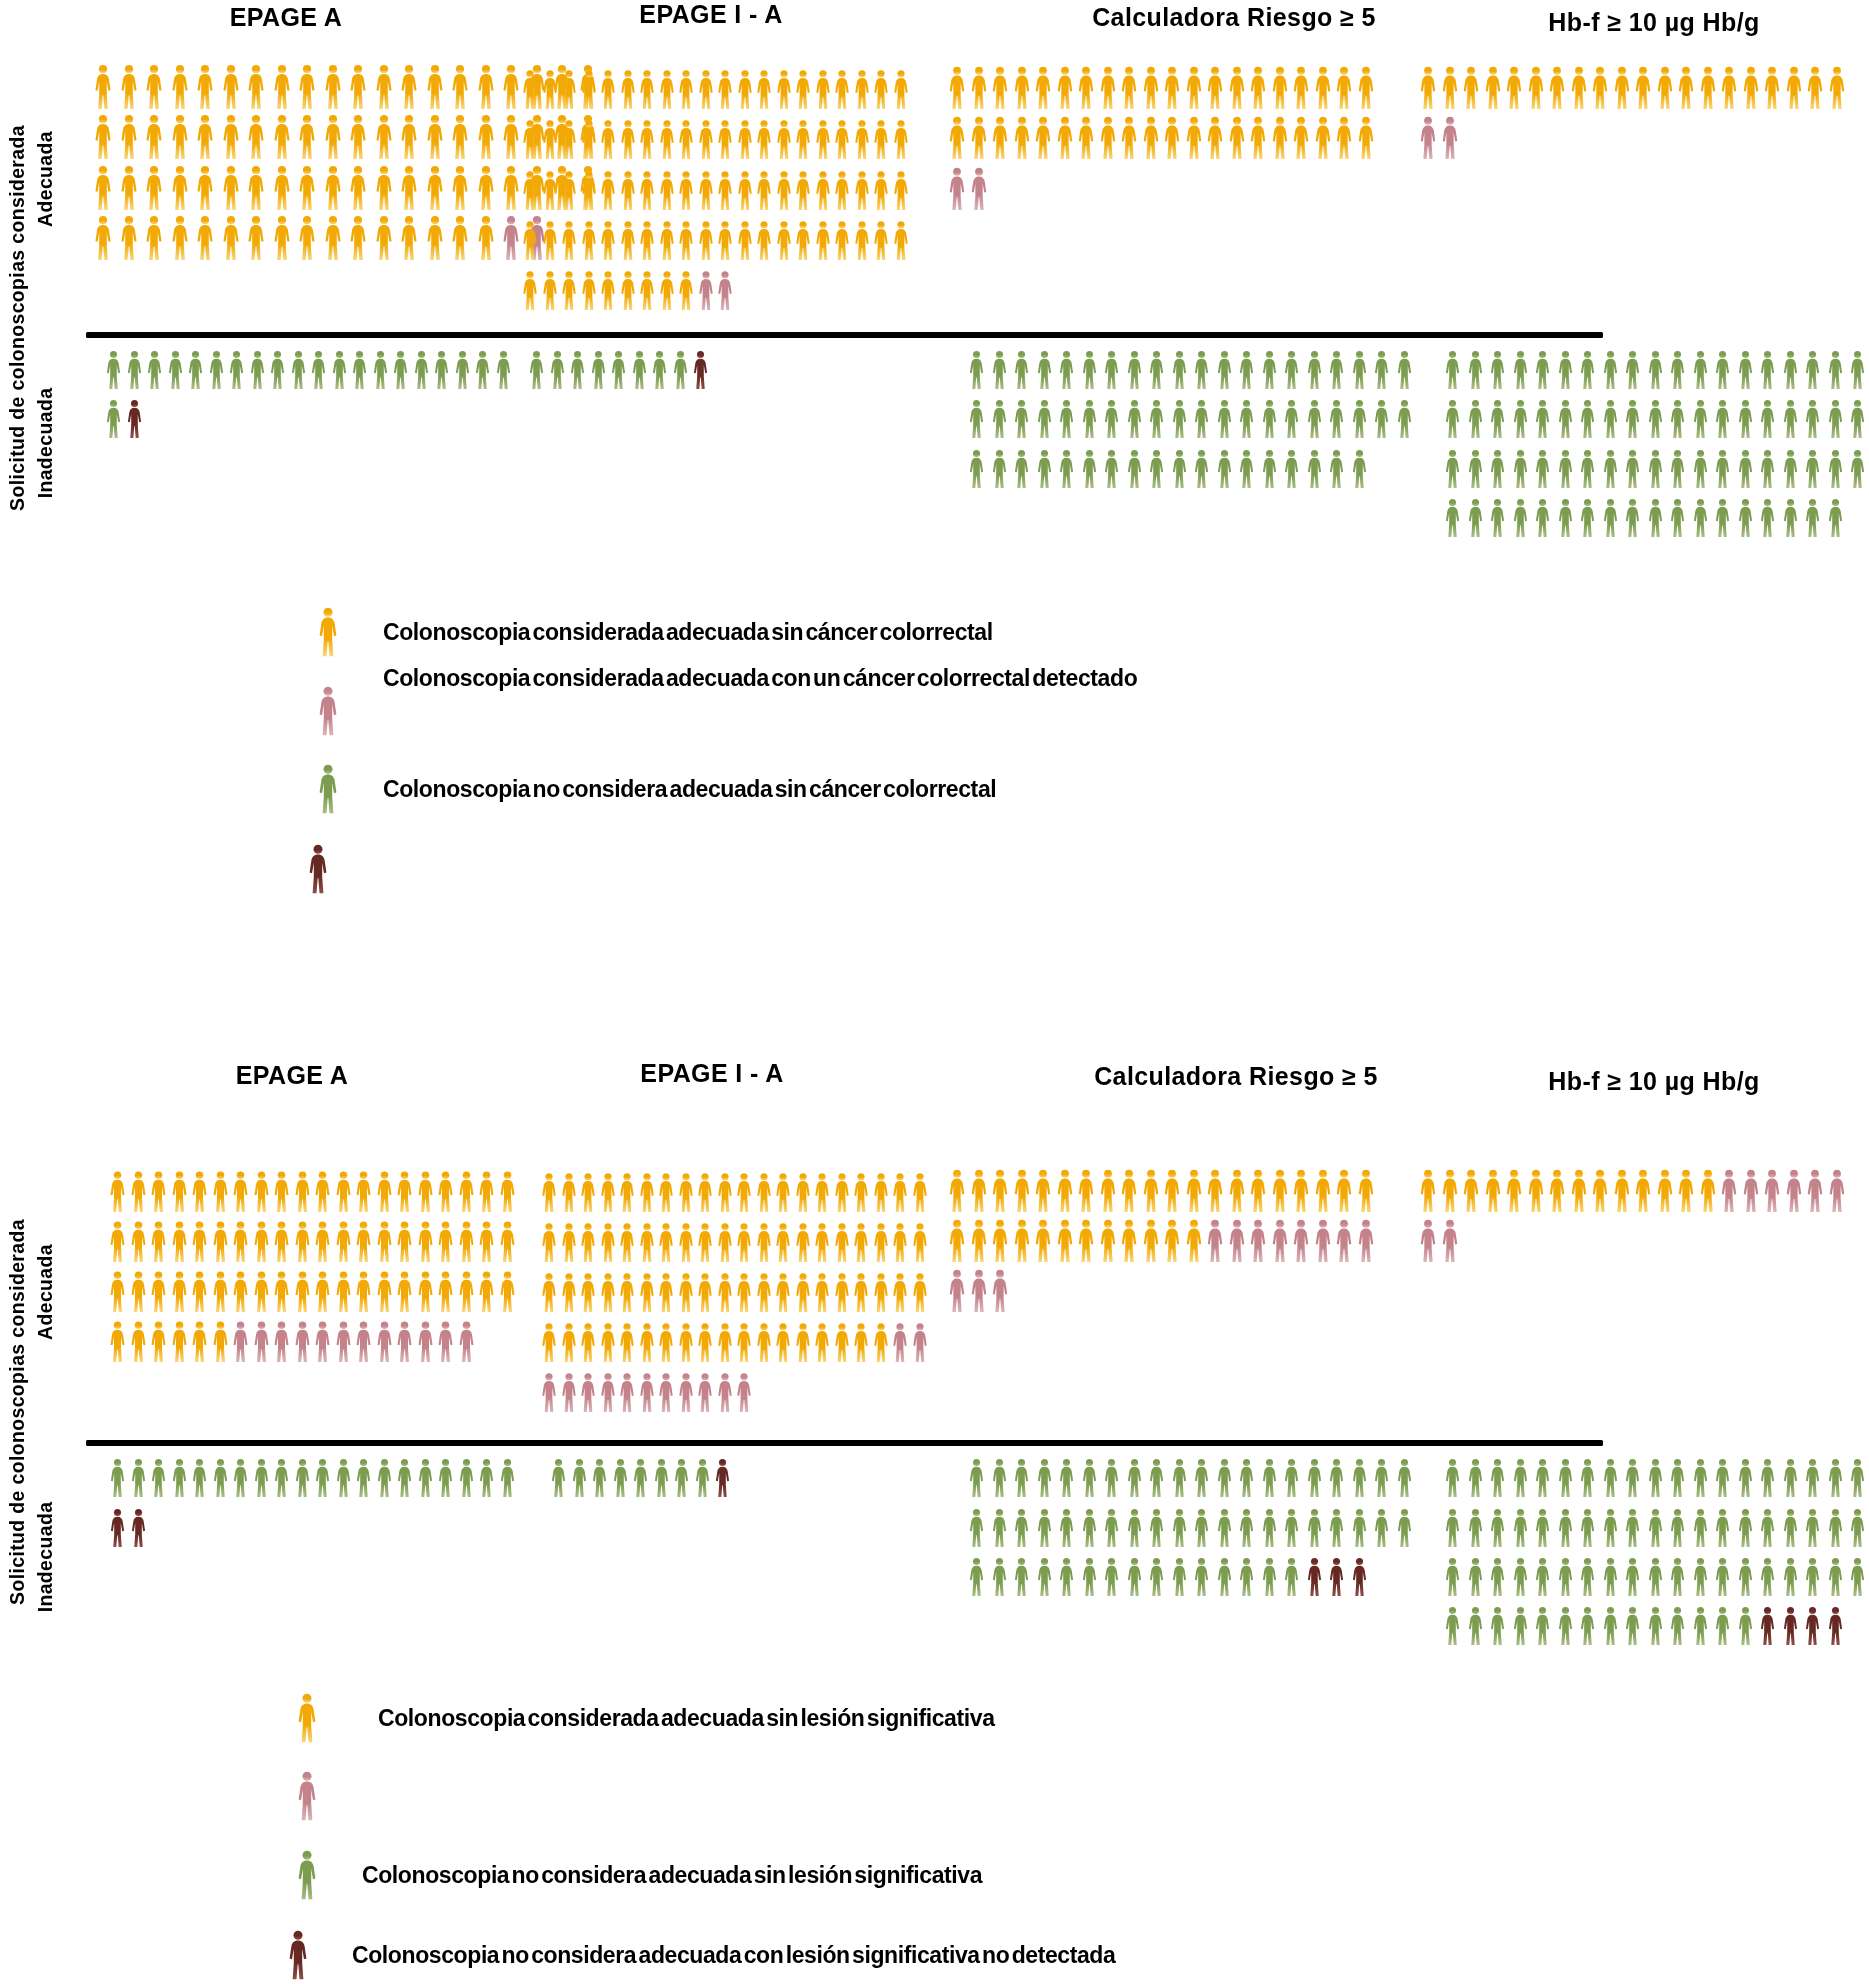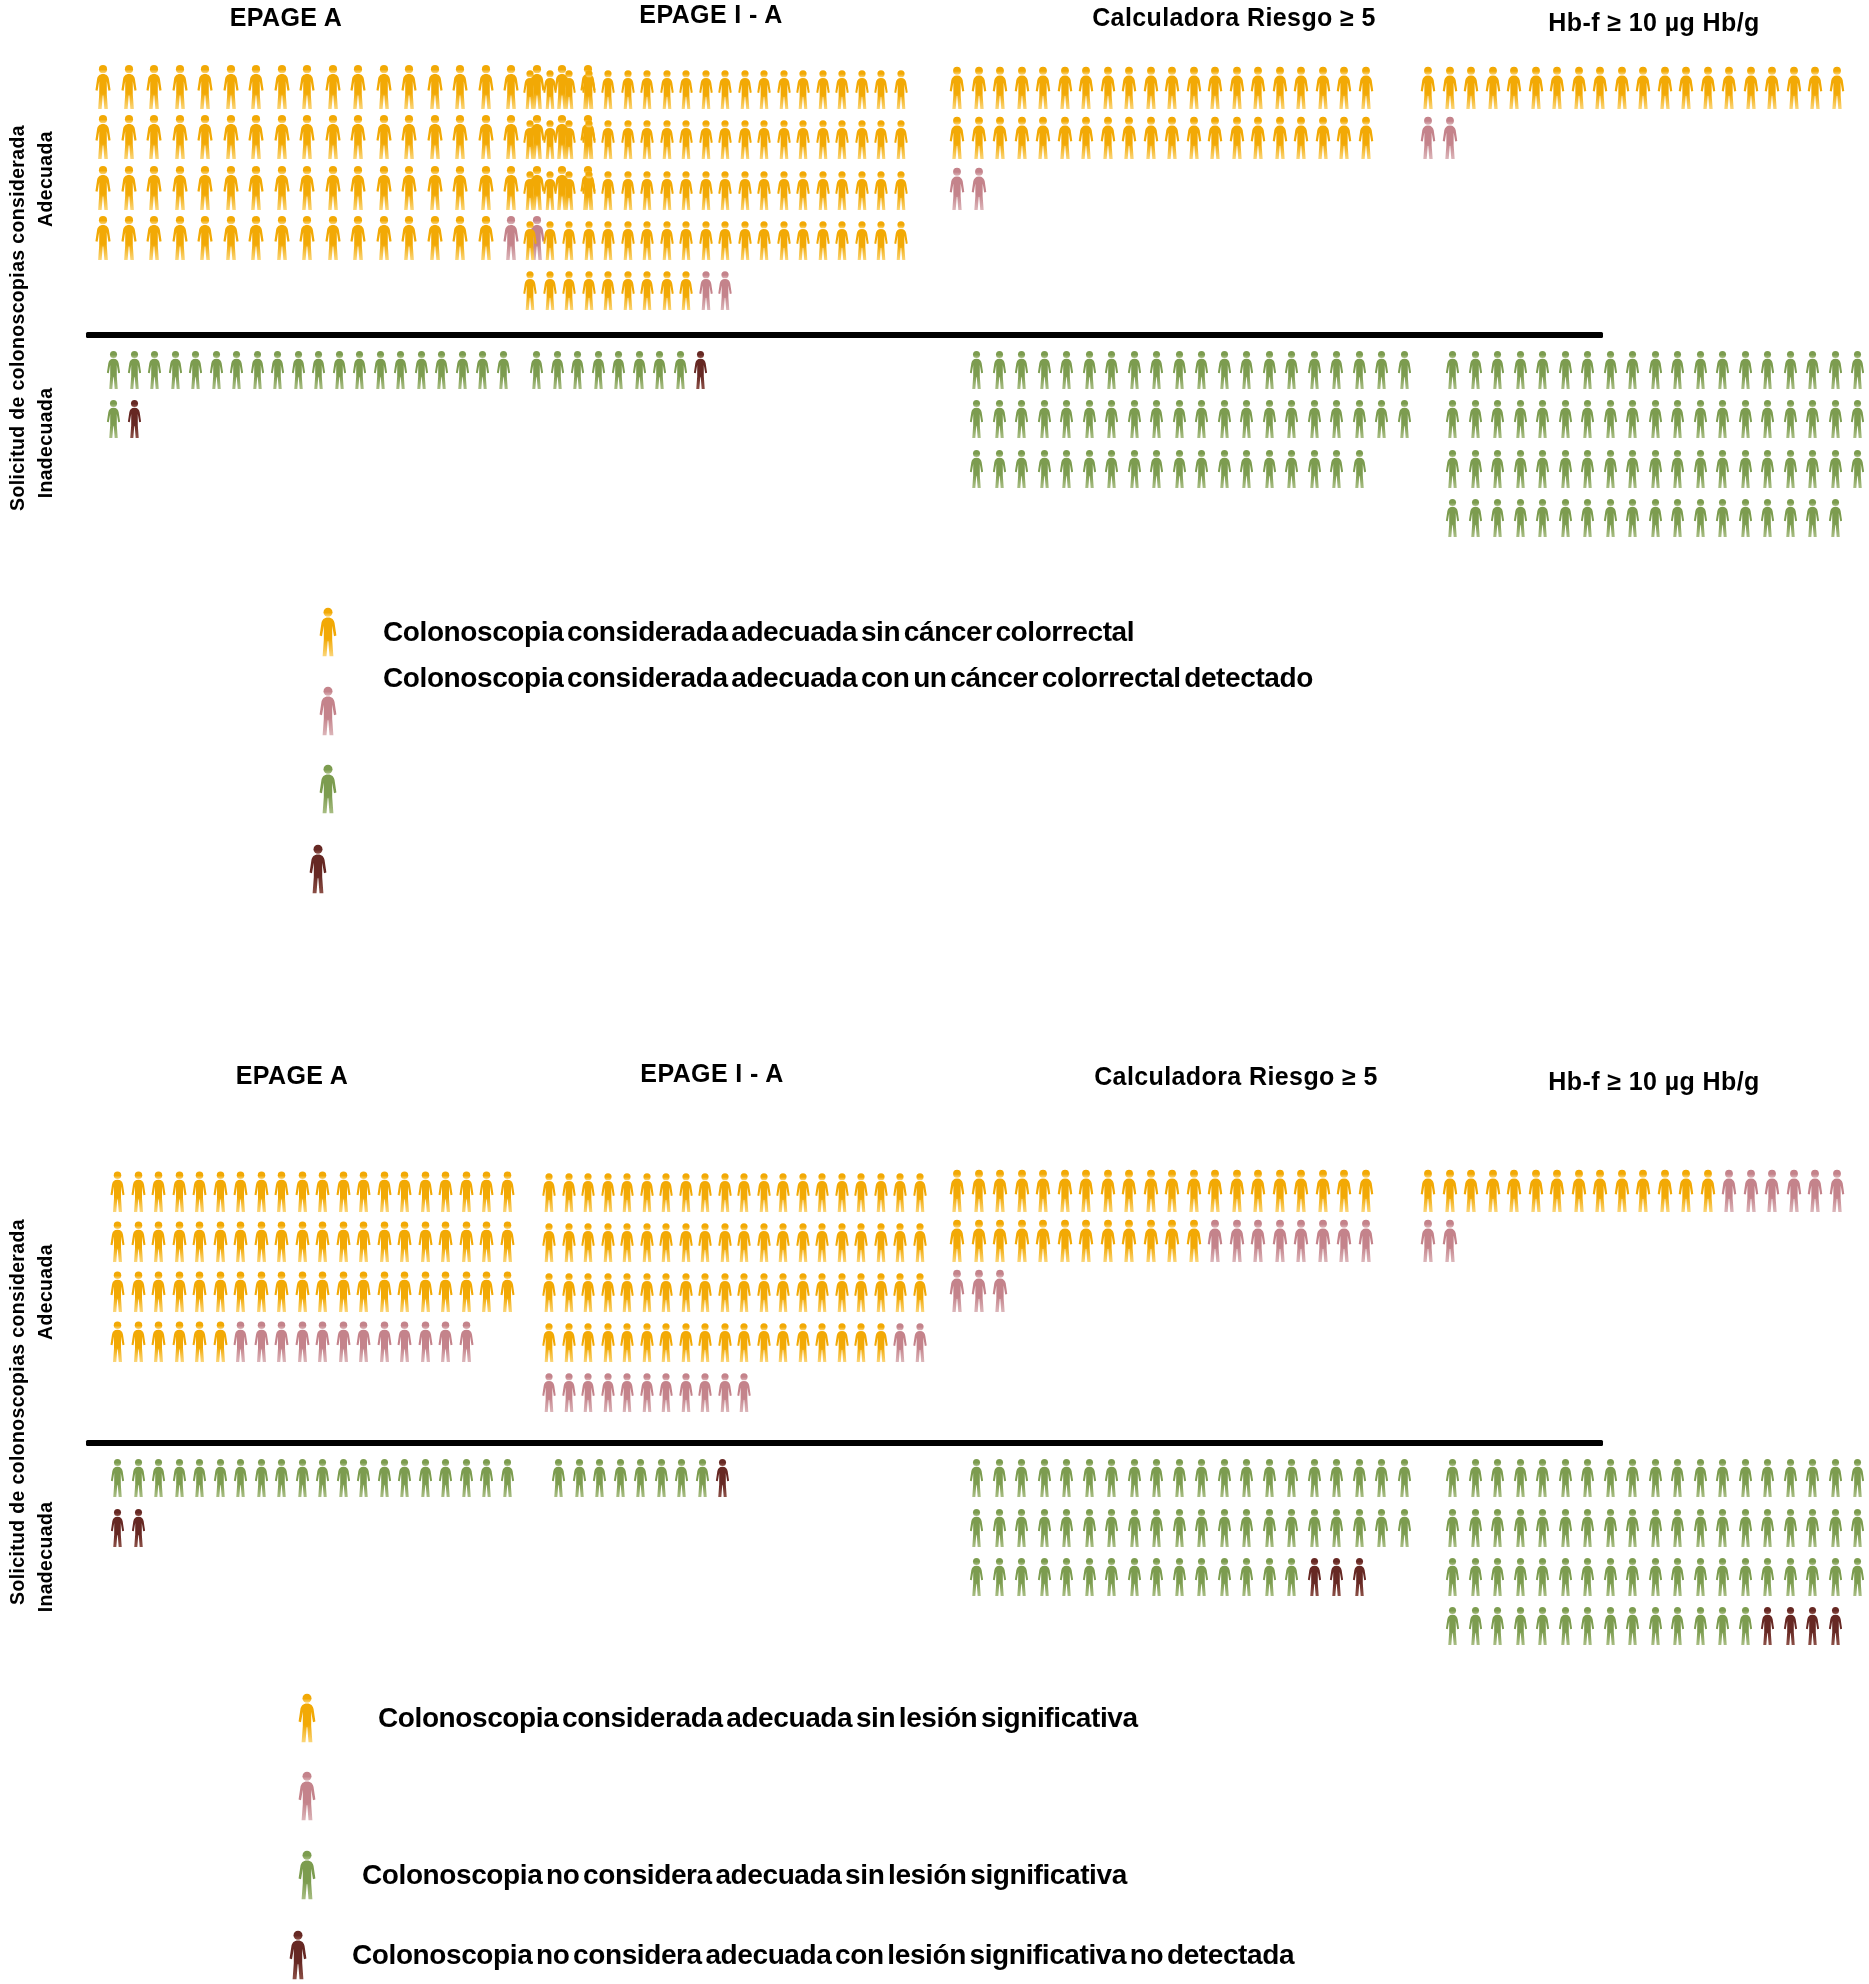--- a/index.html
+++ b/index.html
@@ -5,21 +5,21 @@
   html,body{margin:0;padding:0;background:#ffffff;}
   body{width:1870px;height:1985px;font-family:"Liberation Sans",sans-serif;font-weight:bold;color:#000;}
   .canvas{position:relative;width:1870px;height:1985px;overflow:hidden;background:#fff;}
   .col-title{position:absolute;transform:translateX(-50%);font-size:25px;white-space:nowrap;letter-spacing:0.4px;}
   .v-label{position:absolute;transform:translate(-50%,-50%) rotate(-90deg);white-space:nowrap;font-size:19.4px;letter-spacing:0.4px;}
   .v-label.outer{font-size:19.4px;}
   .divider{position:absolute;left:86px;width:1517px;height:6px;background:#000;border-radius:1.5px;}
   .icon-row{position:absolute;display:flex;align-items:flex-end;}
   .person{display:block;flex:0 0 auto;}
   .legend-icon{position:absolute;transform:translate(-50%,-50%);}
-  .legend-label{position:absolute;transform:translateY(-50%);font-size:28px;white-space:nowrap;letter-spacing:-0.4px;word-spacing:-3.7px;}
+  .legend-label{position:absolute;transform:translateY(-50%);font-size:23px;white-space:nowrap;letter-spacing:-0.4px;word-spacing:-3.7px;}
 </style>
 </head>
 <body>
 
 <svg width="0" height="0" style="position:absolute" aria-hidden="true">
   <defs>
     <linearGradient id="gy" x1="0" y1="0" x2="0" y2="1">
         <stop offset="0" stop-color="#F2A905"></stop>
         <stop offset="0.55" stop-color="#F2A905"></stop>
         <stop offset="1" stop-color="#FBD67A"></stop>
@@ -63,20 +63,21 @@
       <use href="#person" fill="url(#gy)"></use>
     </svg>
   <span class="legend-label" style="left:383px;top:632px">Colonoscopia considerada adecuada sin cáncer colorrectal</span>
   <svg class="legend-icon" style="left:328px;top:711px" width="30" height="51" viewBox="0 0 100 170">
       <use href="#person" fill="url(#gp)"></use>
     </svg>
   <span class="legend-label" style="left:383px;top:678px">Colonoscopia considerada adecuada con un cáncer colorrectal detectado</span>
   <svg class="legend-icon" style="left:328px;top:789px" width="30" height="51" viewBox="0 0 100 170">
       <use href="#person" fill="url(#gg)"></use>
     </svg>
+  <span class="legend-label" style="left:383px;top:789px">Colonoscopia no considera adecuada sin cáncer colorrectal</span>
   <svg class="legend-icon" style="left:318px;top:869px" width="30" height="51" viewBox="0 0 100 170">
       <use href="#person" fill="url(#gr)"></use>
     </svg>
 
   <span class="col-title" style="left:292px;top:1061px">EPAGE A</span>
   <span class="col-title" style="left:712px;top:1059px">EPAGE I - A</span>
   <span class="col-title" style="left:1236px;top:1062px">Calculadora Riesgo ≥ 5</span>
   <span class="col-title" style="left:1654px;top:1067px">Hb-f ≥  10 µg Hb/g</span>
 
   <span class="v-label outer" style="left:16.5px;top:1412px">Solicitud de colonoscopias  considerada</span>

